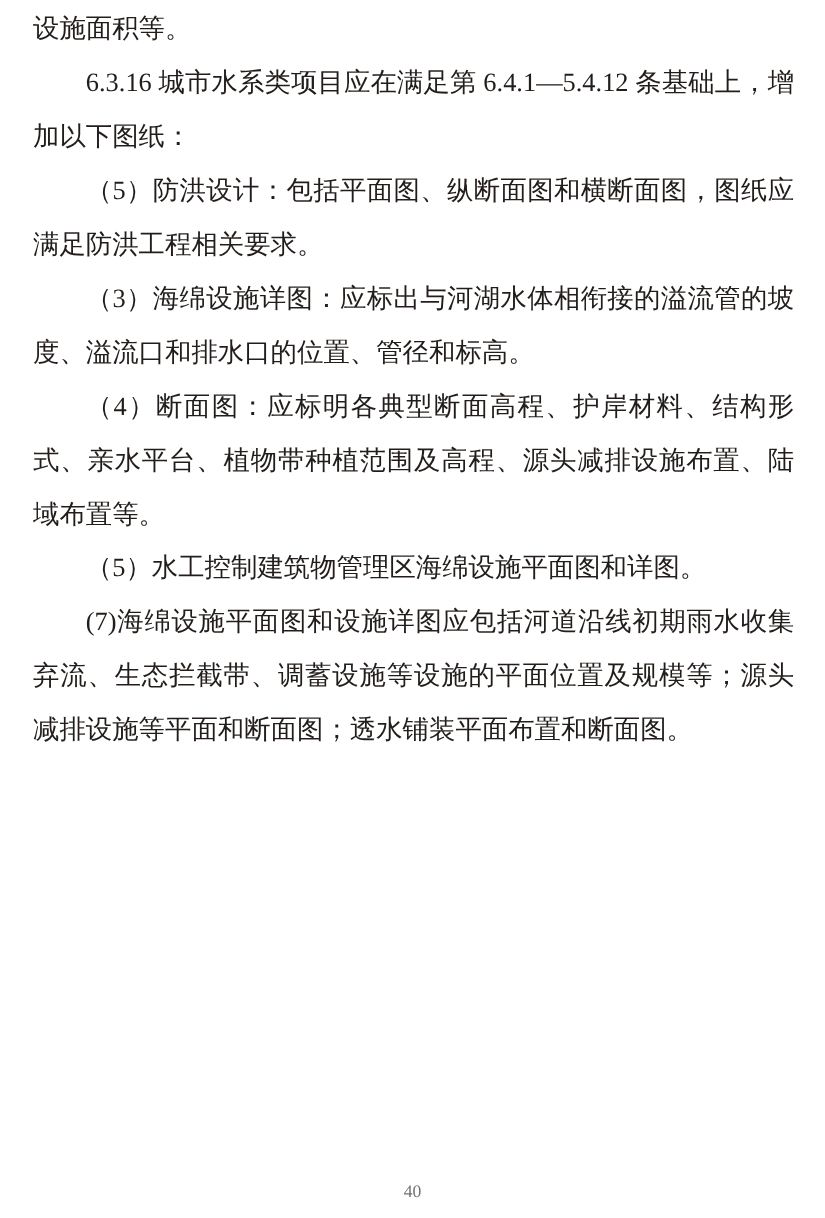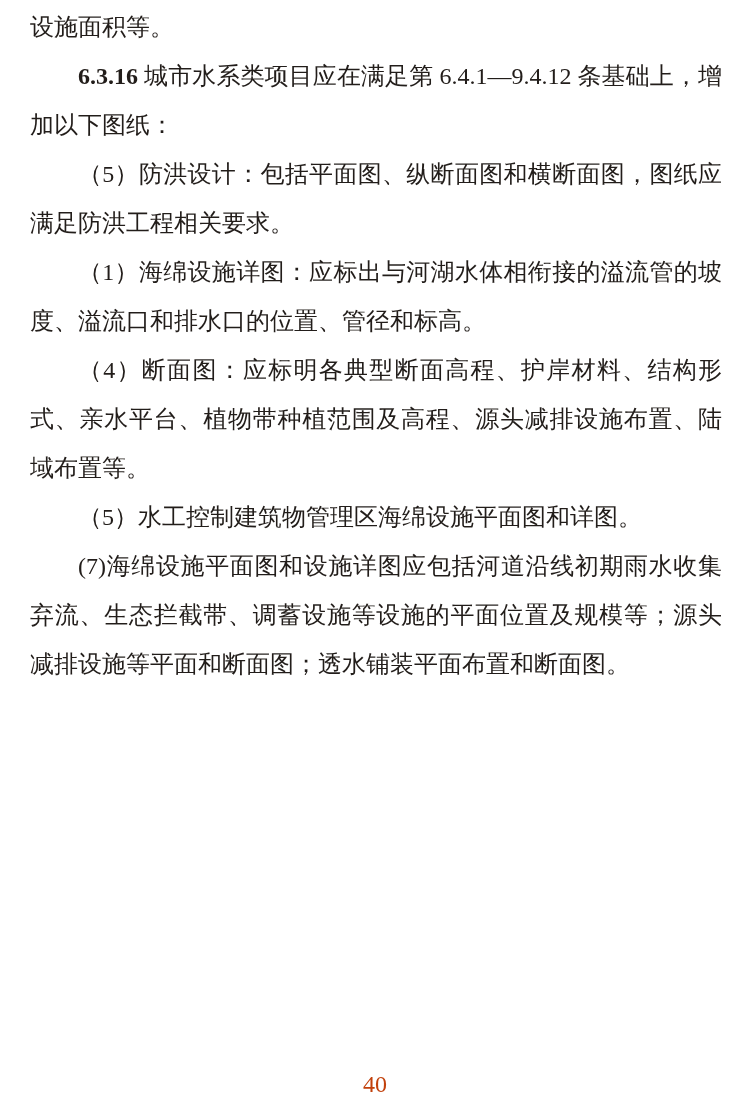--- a/index.html
+++ b/index.html
@@ -28,40 +28,40 @@
     font-size: 24px;
     line-height: 49px;
     text-align: justify;
     text-justify: inter-ideograph;
     word-break: break-all;
   }
   .para.indent {
     text-indent: 2em;
   }
   .seg-bold {
-    font-weight: bold;
+    font-weight: normal;
   }
   .page-number {
     position: absolute;
     left: 0;
     right: 0;
     bottom: 10px;
     text-align: center;
-    font-size: 24px;
+    font-size: 16px;
     line-height: 26px;
-    color: #c2410c;
+    color: #737373;
   }
 </style>
 </head>
 <body>
 
 <div class="page">
   <div class="content">
       <p class="para"><span class="seg">设施面积等。</span></p>
-      <p class="para indent"><span class="seg-bold">6.3.16</span><span class="seg"> 城市水系类项目应在满足第 6.4.1—9.4.12 条基础上，增加以下图纸：</span></p>
+      <p class="para indent"><span class="seg-bold">6.3.16</span><span class="seg"> 城市水系类项目应在满足第 6.4.1—5.4.12 条基础上，增加以下图纸：</span></p>
       <p class="para indent"><span class="seg">（5）防洪设计：包括平面图、纵断面图和横断面图，图纸应满足防洪工程相关要求。</span></p>
-      <p class="para indent"><span class="seg">（1）海绵设施详图：应标出与河湖水体相衔接的溢流管的坡度、溢流口和排水口的位置、管径和标高。</span></p>
+      <p class="para indent"><span class="seg">（3）海绵设施详图：应标出与河湖水体相衔接的溢流管的坡度、溢流口和排水口的位置、管径和标高。</span></p>
       <p class="para indent"><span class="seg">（4）断面图：应标明各典型断面高程、护岸材料、结构形式、亲水平台、植物带种植范围及高程、源头减排设施布置、陆域布置等。</span></p>
       <p class="para indent"><span class="seg">（5）水工控制建筑物管理区海绵设施平面图和详图。</span></p>
       <p class="para indent"><span class="seg">(7)海绵设施平面图和设施详图应包括河道沿线初期雨水收集弃流、生态拦截带、调蓄设施等设施的平面位置及规模等；源头减排设施等平面和断面图；透水铺装平面布置和断面图。</span></p>
     </div>
   <div class="page-number">40</div>
 </div>
 
 </body></html>

